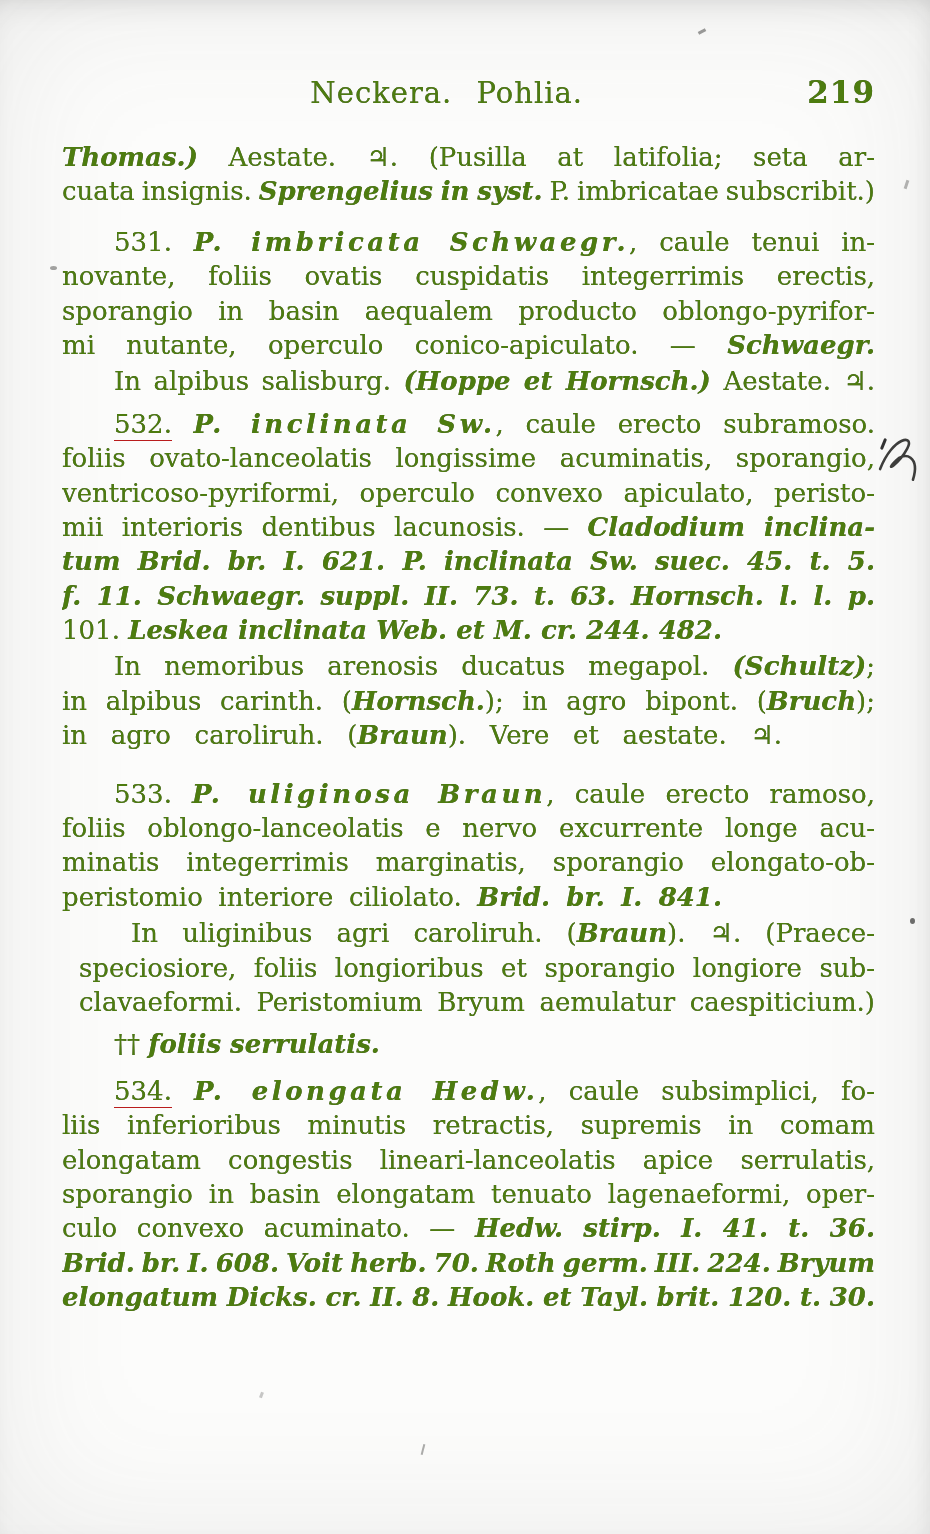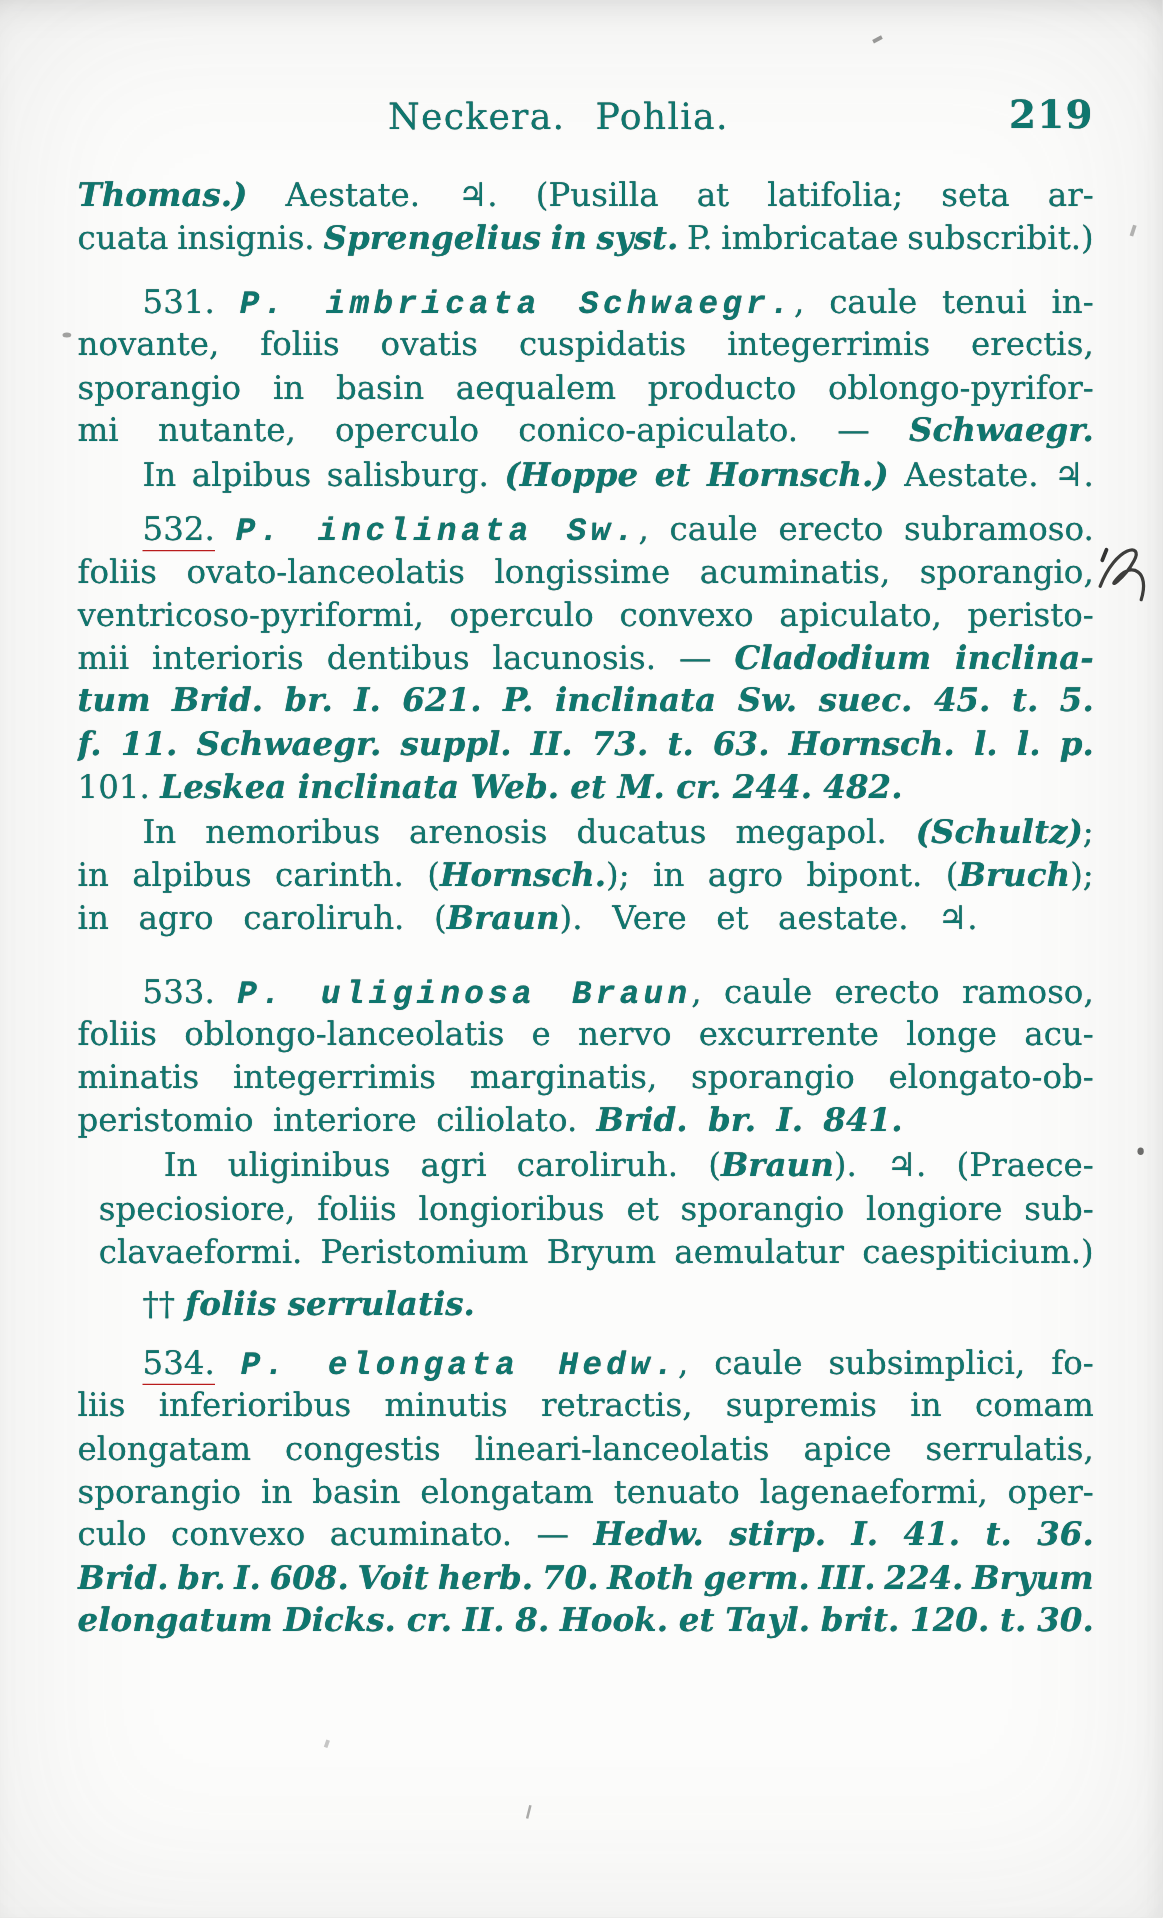--- a/index.html
+++ b/index.html
@@ -2,21 +2,21 @@
 <html><head>
 <meta charset="utf-8">
 <style>
   html,body{margin:0;padding:0;background:#e9e9e7;}
   .page{
     position:relative;
     width:930px;height:1534px;
     background:#fcfcfb;
     overflow:hidden;
     font-family:"DejaVu Serif","Liberation Serif",serif;
-    color:#0f766e;
+    color:#4d7c0f;
     box-shadow: inset 0 0 140px rgba(90,90,85,0.10), inset 0 18px 40px -28px rgba(0,0,0,0.22), inset -12px 0 40px -30px rgba(0,0,0,0.18);
     text-shadow:0 0 0.6px rgba(10,10,10,0.65);
   }
   .header{
     position:relative;
     margin:76px 55px 0 62px;
     height:36px;
     font-size:29px;
   }
   .htitle{
@@ -38,21 +38,21 @@
     height:34.4px;line-height:34.4px;
     overflow:hidden;
     text-align:justify;text-align-last:justify;
     white-space:normal;
   }
   .ln.last{text-align:left;text-align-last:left;}
   .ln.ind{padding-left:52px;}
   .ln.tight{word-spacing:-3px;}
   .s-r{font-style:normal;font-weight:normal;}
   .s-bi{font-style:italic;font-weight:bold;}
-  .s-bisp{font-style:italic;font-weight:bold;letter-spacing:3.5px;font-family:Liberation Mono, monospace;}
+  .s-bisp{font-style:italic;font-weight:bold;letter-spacing:3.5px;}
   .s-b{font-weight:normal;margin-top:22px;}
   .s-u{border-bottom:6px solid #b91c1c;padding-bottom:1px;}
   .mark{position:absolute;background:#4a4a48;}
   .squiggle{position:absolute;right:2px;top:428px;transform:rotate(8deg);opacity:0.9;}
   .apos{position:absolute;left:882px;top:438px;width:3px;height:12px;background:#333;transform:rotate(22deg);border-radius:2px;}
   .sp1{left:698px;top:30px;width:8px;height:3px;transform:rotate(-28deg);opacity:.55;}
   .sp2{left:910px;top:918px;width:5px;height:6px;border-radius:50%;opacity:.8;}
   .sp3{left:422px;top:1444px;width:2px;height:11px;transform:rotate(14deg);opacity:.45;}
   .sp4{left:260px;top:1392px;width:3px;height:6px;transform:rotate(20deg);opacity:.3;}
   .sp5{left:50px;top:266px;width:7px;height:4px;border-radius:50%;opacity:.5;}

